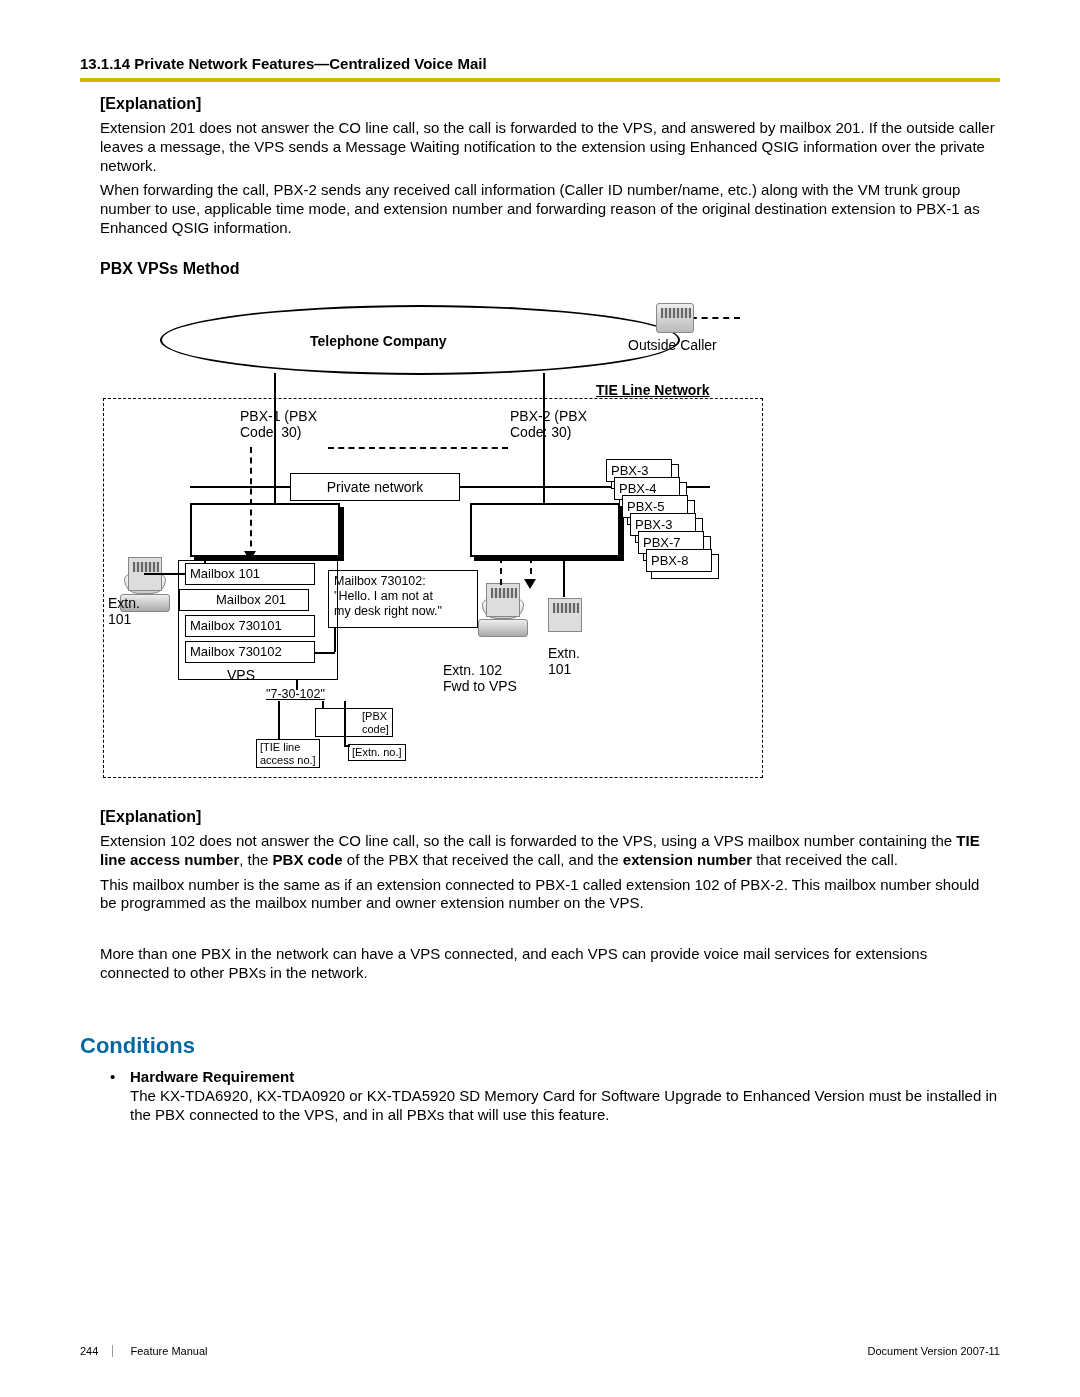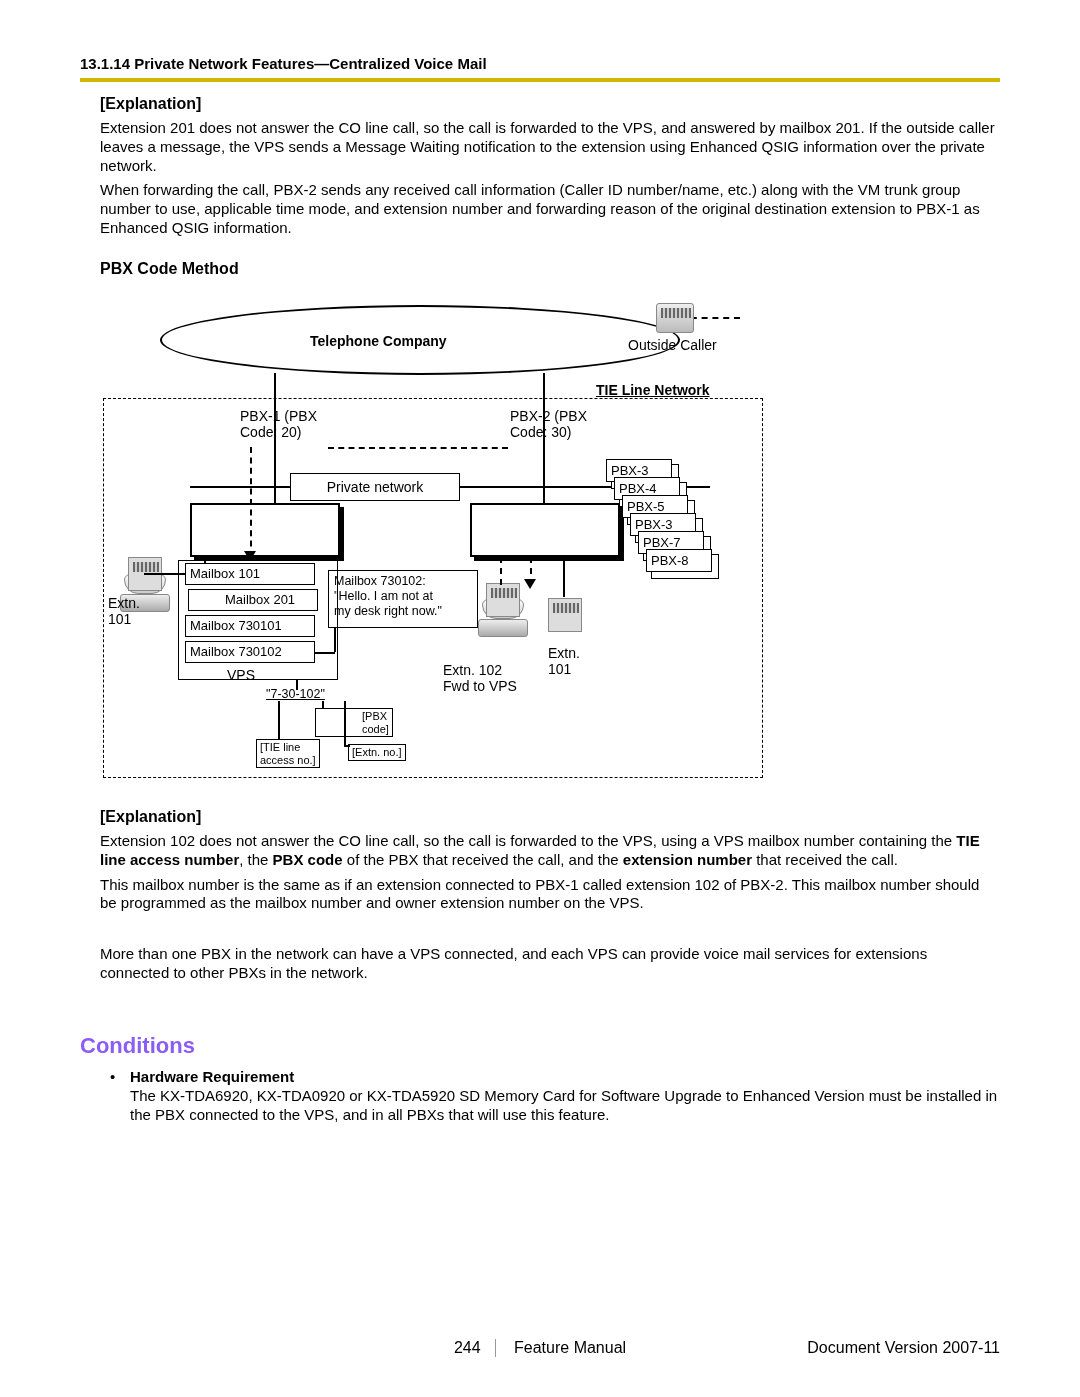--- a/index.html
+++ b/index.html
@@ -4,24 +4,24 @@
 <style>
   * { box-sizing: border-box; margin: 0; padding: 0; }
   html, body { width: 1080px; height: 1397px; background: #fff; font-family: Arial, Helvetica, sans-serif; color: #000; }
   .page { position: relative; width: 1080px; height: 1397px; }
   .header-title { position: absolute; left: 80px; top: 55px; font-size: 15px; font-weight: bold; }
   .header-rule { position: absolute; left: 80px; top: 78px; width: 920px; height: 4px; background: #d1b800; }
   .sec { position: absolute; left: 100px; width: 900px; }
   .h-sub { font-size: 16px; font-weight: bold; }
   .p { font-size: 15px; line-height: 1.25; margin-top: 6px; }
   .bold { font-weight: bold; text-align: right; }
-  .blue-h { position: absolute; left: 80px; color: #8b5cf6; font-size: 22px; font-weight: bold; }
+  .blue-h { position: absolute; left: 80px; color: #0369a1; font-size: 22px; font-weight: bold; }
   .cond-list { position: absolute; left: 130px; width: 870px; font-size: 15px; line-height: 1.25; }
   .bullet { position: absolute; left: 110px; font-size: 15px; }
-  .footer { position: absolute; left: 80px; bottom: 40px; width: 920px; font-size: 16px; text-align: center; }
+  .footer { position: absolute; left: 80px; bottom: 40px; width: 920px; font-size: 11px; }
   .footer .pgnum { display: inline-block; padding-right: 14px; border-right: 1px solid #999; margin-right: 14px; }
   .footer .docver { position: absolute; right: 0; }
 
   
   .diagram { position: absolute; left: 100px; top: 295px; width: 830px; height: 490px; }
   .dlabel { position: absolute; font-size: 14px; line-height: 1.15; white-space: pre; }
   .dlabel.bold { font-weight: bold; }
 
   
   .ellipse { position: absolute; left: 60px; top: 10px; width: 520px; height: 70px; border: 2px solid #000; border-radius: 50%; background: #fff; }
@@ -73,41 +73,41 @@
   <div class="header-title">13.1.14 Private Network Features—Centralized Voice Mail</div>
   <div class="header-rule"></div>
 
   <div class="sec" style="top:95px;">
     <div class="h-sub">[Explanation]</div>
     <div class="p">Extension 201 does not answer the CO line call, so the call is forwarded to the VPS, and answered by mailbox 201. If the outside caller leaves a message, the VPS sends a Message Waiting notification to the extension using Enhanced QSIG information over the private network.</div>
     <div class="p">When forwarding the call, PBX-2 sends any received call information (Caller ID number/name, etc.) along with the VM trunk group number to use, applicable time mode, and extension number and forwarding reason of the original destination extension to PBX-1 as Enhanced QSIG information.</div>
   </div>
 
   <div class="sec" style="top:260px;">
-    <div class="h-sub">PBX Code Method</div>
+    <div class="h-sub">PBX VPSs Method</div>
   </div>
 
   <div class="diagram">
 
     <div class="ellipse"></div>
     <div class="dlabel bold" style="left:210px; top:38px;">Telephone Company</div>
 
     <div class="tc-dash" style="left:580px; top:22px; width:60px;"></div>
     <div class="phone-icon" style="left:556px; top:8px;"></div>
     <div class="dlabel" style="left:528px; top:42px;">Outside Caller</div>
 
     <div class="line vline" style="left:174px; top:78px; height:130px;"></div>
     <div class="line vline" style="left:443px; top:78px; height:130px;"></div>
 
     <div class="dlabel bold" style="left:496px; top:87px; text-decoration:underline;">TIE Line Network</div>
 
     <div class="tie-rect"></div>
 
     <div class="dlabel" style="left:140px; top:113px;">PBX-1 (PBX
-Code: 20)</div>
+Code: 30)</div>
     <div class="dlabel" style="left:410px; top:113px;">PBX-2 (PBX
 Code: 30)</div>
 
     <div class="dash-h" style="left:228px; top:152px; width:180px;"></div>
 
     <div class="pn-box" style="left:190px; top:178px;">Private network</div>
 
     <div class="line hline" style="left:90px; top:191px; width:100px;"></div>
     <div class="line hline" style="left:360px; top:191px; width:250px;"></div>
 
@@ -128,21 +128,21 @@
     <div class="dlabel" style="left:8px; top:300px;">Extn.
 101</div>
     <div class="line vline" style="left:104px; top:262px; height:18px;"></div>
     <div class="line hline" style="left:44px; top:278px; width:60px;"></div>
 
     <div class="dash-v" style="left:150px; top:152px; height:110px;"></div>
     <div class="arrow-down" style="left:144px; top:256px;"></div>
 
     <div class="vps-box" style="left:78px; top:265px;"></div>
     <div class="mb" style="left:85px; top:268px;">Mailbox 101</div>
-    <div class="mb" style="left:88px; top:294px;padding-left:36px;">Mailbox 201</div>
+    <div class="mb" style="left:79px; top:294px;padding-left:36px;">Mailbox 201</div>
     <div class="mb" style="left:85px; top:320px;">Mailbox 730101</div>
     <div class="mb" style="left:85px; top:346px;">Mailbox 730102</div>
     <div class="dlabel" style="left:127px; top:372px;">VPS</div>
     <div class="line vline" style="left:168px; top:262px; height:3px;"></div>
     <div class="line vline" style="left:200px; top:262px; height:3px;"></div>
 
     <div class="msg-box" style="left:228px; top:275px;">
       <span>Mailbox 730102:</span><br>
       <span style="white-space:pre;">"Hello. I am not at
 my desk right now."</span>

